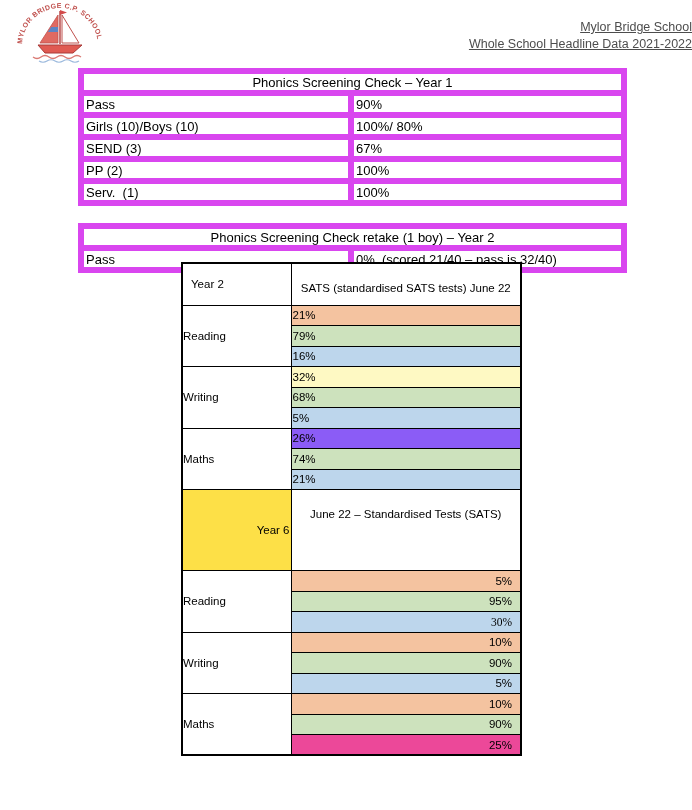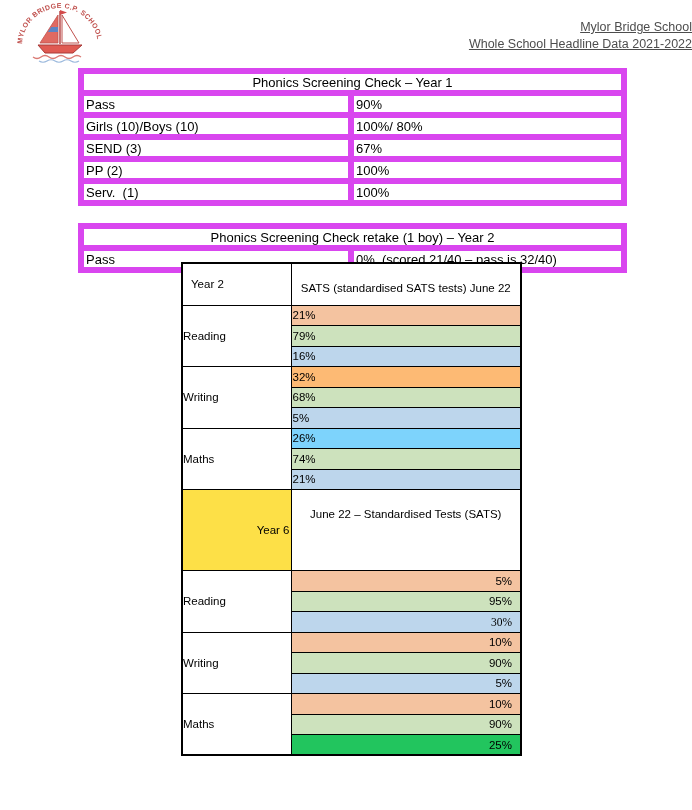--- a/index.html
+++ b/index.html
@@ -128,32 +128,32 @@
     </tr>
     <tr class="h-band">
           <td class="band-c" style="background-color: rgb(205, 226, 189);">79%</td>
         </tr>
     <tr class="h-band">
           <td class="band-c" style="background-color: rgb(189, 214, 236);">16%</td>
         </tr>
 
     <tr class="h-band">
       <td class="subject-cell" rowspan="3">Writing</td>
-      <td class="band-c" style="background-color: #fdba74;">32%</td>
+      <td class="band-c" style="background-color: #fef9c3;">32%</td>
     </tr>
     <tr class="h-band">
           <td class="band-c" style="background-color: rgb(205, 226, 189);">68%</td>
         </tr>
     <tr class="h-band">
           <td class="band-c" style="background-color: rgb(189, 214, 236);">5%</td>
         </tr>
 
     <tr class="h-band">
       <td class="subject-cell" rowspan="3">Maths</td>
-      <td class="band-c" style="background-color: #7dd3fc;">26%</td>
+      <td class="band-c" style="background-color: #8b5cf6;">26%</td>
     </tr>
     <tr class="h-band">
           <td class="band-c" style="background-color: rgb(205, 226, 189);">74%</td>
         </tr>
     <tr class="h-band">
           <td class="band-c" style="background-color: rgb(189, 214, 236);">21%</td>
         </tr>
 
     <tr class="h-head6">
       <td class="year-cell-center">Year 6</td>
@@ -183,18 +183,18 @@
         </tr>
 
     <tr class="h-band">
       <td class="subject-cell" rowspan="3">Maths</td>
       <td class="band-r" style="background-color: rgb(244, 195, 160);">10%</td>
     </tr>
     <tr class="h-band">
           <td class="band-r" style="background-color: rgb(205, 226, 189);">90%</td>
         </tr>
     <tr class="h-band">
-          <td class="band-r" style="background-color: #22c55e; padding-left: 20px;">25%</td>
+          <td class="band-r" style="background-color: #ec4899; padding-left: 20px;">25%</td>
         </tr>
   </tbody>
     </table>
 
 </div>
 
 </body></html>

